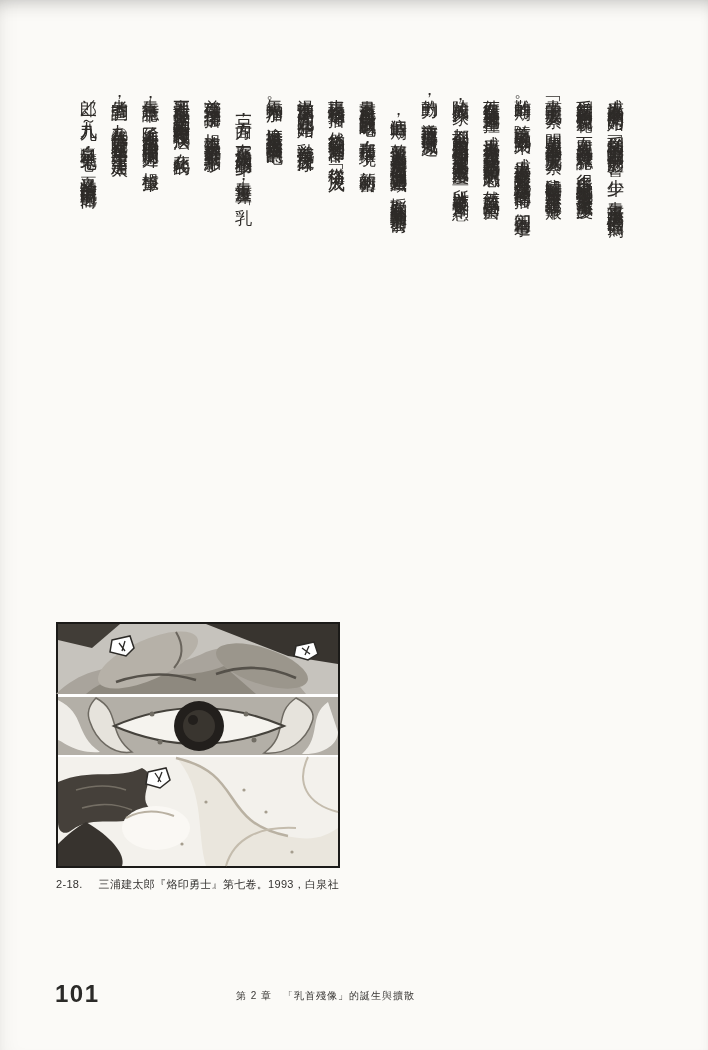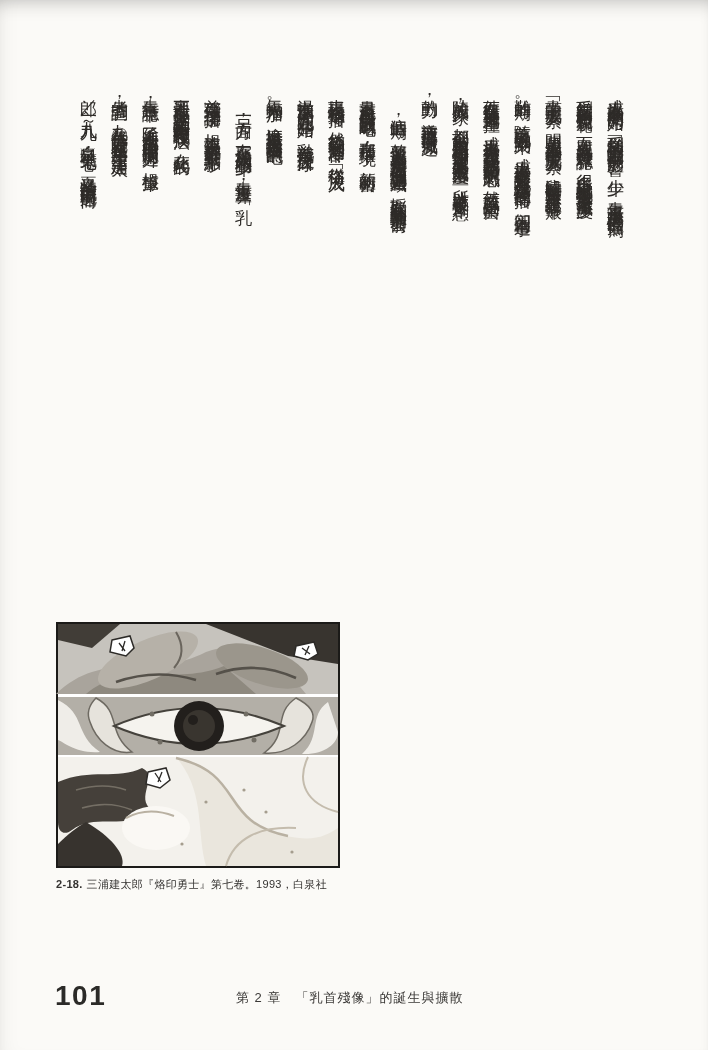--- a/index.html
+++ b/index.html
@@ -38,30 +38,30 @@
   }
   .figure svg{display:block;}
   .figure-caption{
     margin-top:9px;
     font-family:"Liberation Sans","DejaVu Sans",sans-serif;
     font-size:11px;
     color:#343230;
     letter-spacing:.3px;
     white-space:nowrap;
   }
-  .figure-caption .cap-label{font-weight:bold;margin-right:4px;}
+  .figure-caption .cap-label{font-weight:normal;margin-right:16px;}
   .page-number{
     position:absolute;left:55px;top:980px;
     font-family:"Liberation Sans","DejaVu Sans",sans-serif;
-    font-weight:bold;font-size:28px;letter-spacing:1.5px;color:#2b2a28;
+    font-weight:bold;font-size:24px;letter-spacing:1.5px;color:#2b2a28;
   }
   .chapter-footer{
     position:absolute;left:236px;top:989px;
     font-family:"Liberation Sans","DejaVu Sans",sans-serif;
-    font-size:13px;color:#3a3836;letter-spacing:1px;
+    font-size:10px;color:#3a3836;letter-spacing:1px;
   }
 </style>
 </head>
 <body>
 
 <div class="page">
 
   <div class="text-block">
     <div class="tcol full">成人漫畫寒冬期的開始。受到俗稱的「宮崎勤事件」的影響，少年、青年系漫畫中過度的性描寫</div>
     <div class="tcol full">受到很嚴厲的檢視和規範。而在成人系的黃漫雜誌界，很多出版社編輯也要求作家要盡量減少漫</div>

